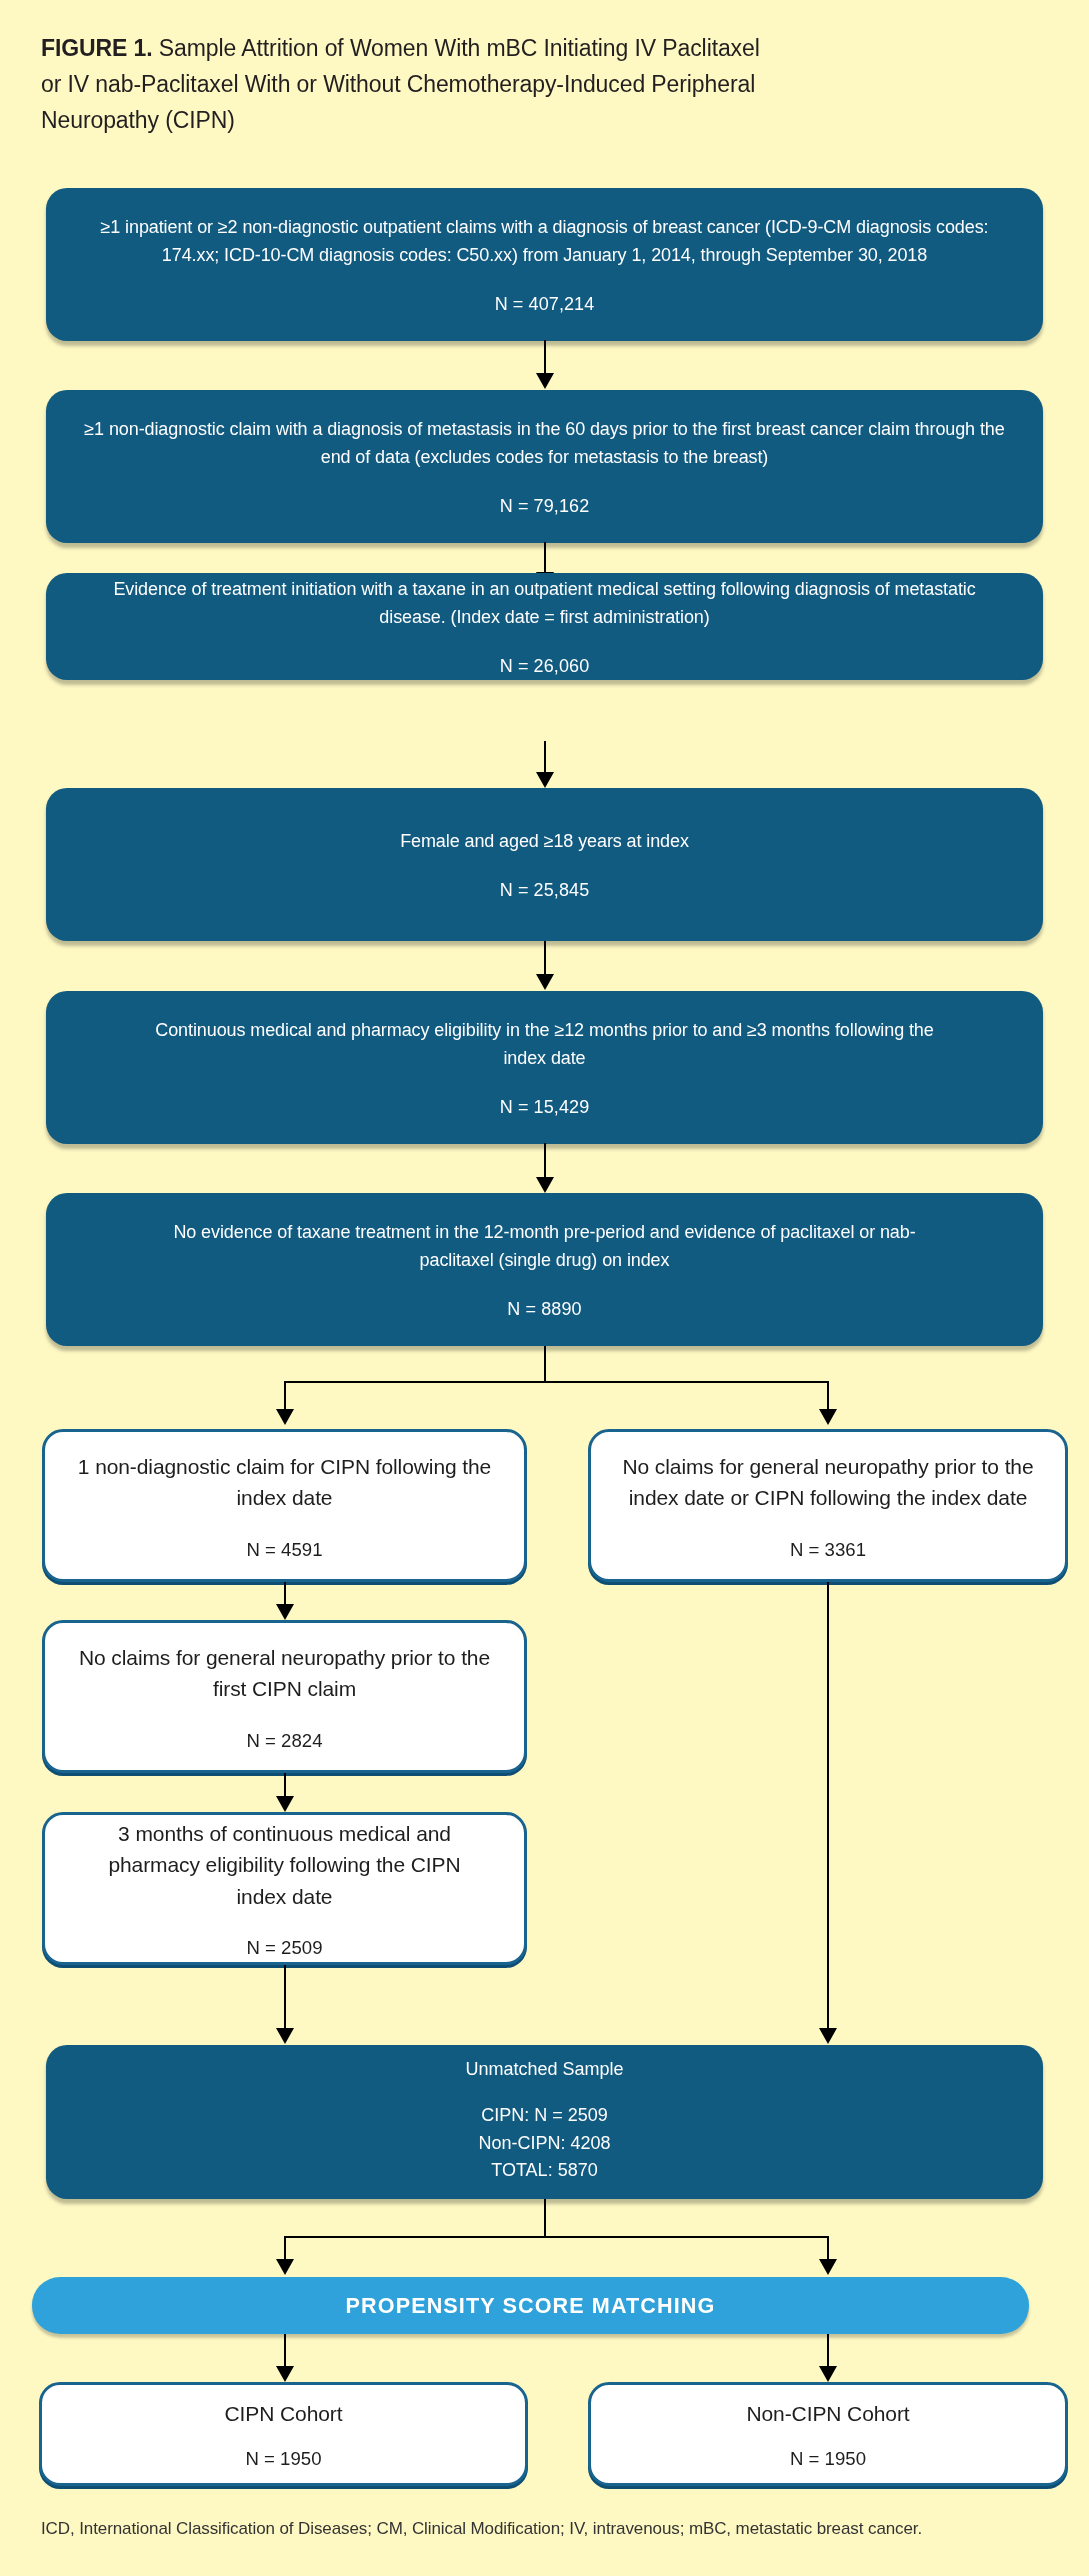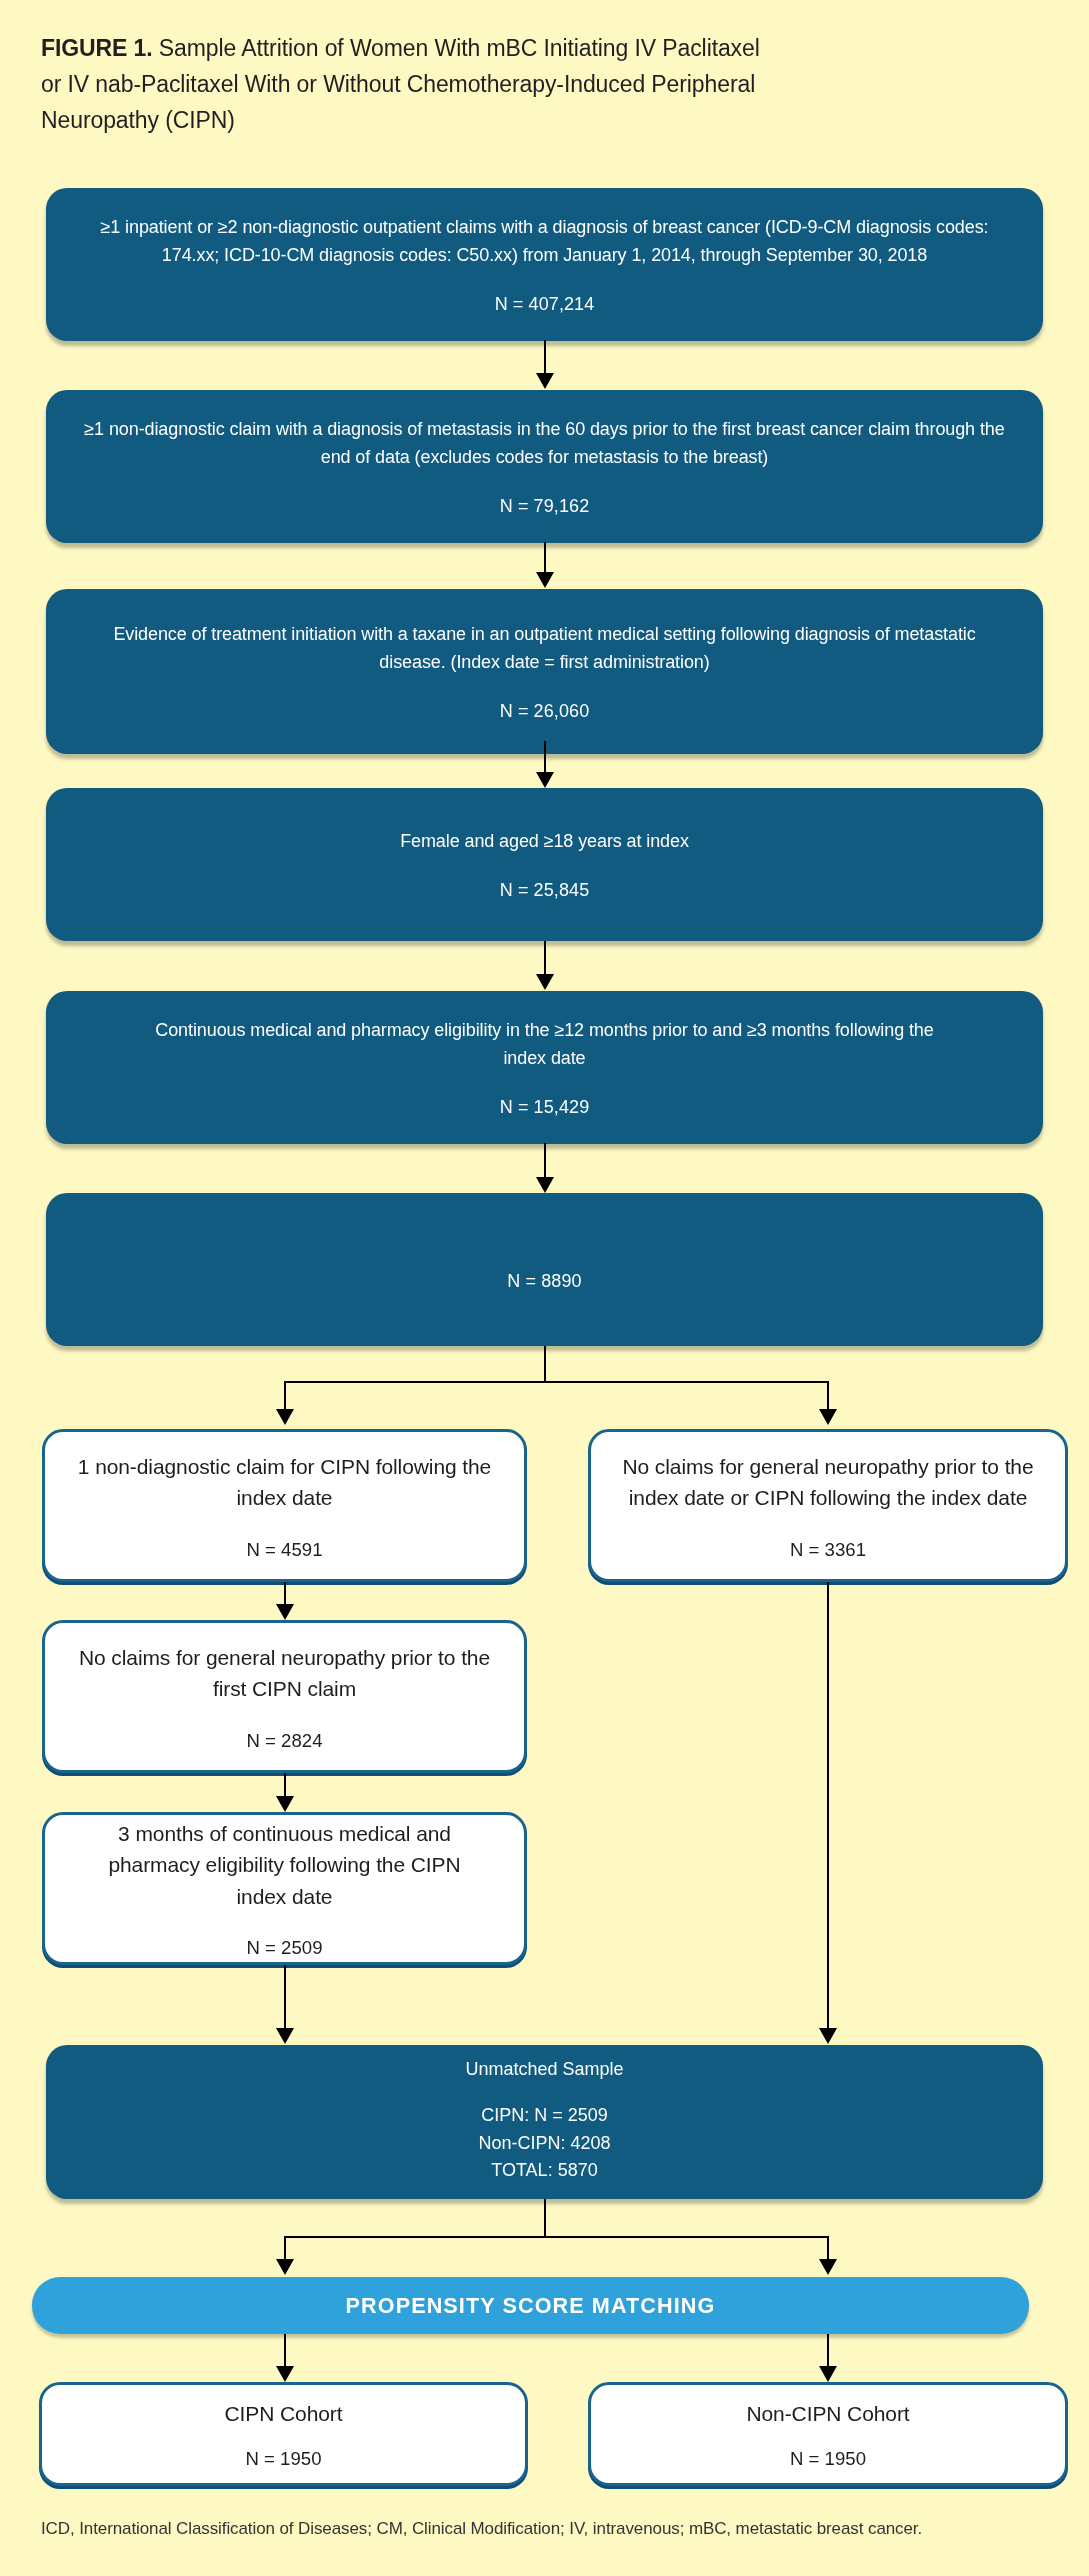--- a/index.html
+++ b/index.html
@@ -90,21 +90,21 @@
   <div class="ah" style="left:545px;top:373px"></div>
 
   <div class="box dark" style="left:46px;top:390px;width:997px;height:153px">
     <p class="txt" style="max-width:942px">≥1 non-diagnostic claim with a diagnosis of metastasis in the 60 days prior to the first breast cancer claim through the end of data (excludes codes for metastasis to the breast)</p>
     <p class="nval">N = 79,162</p>
   </div>
 
   <div class="vl" style="left:545px;top:542px;height:30px"></div>
   <div class="ah" style="left:545px;top:572px"></div>
 
-  <div class="box dark" style="left:46px;top:589px;width:997px;height:165px">
+  <div class="box dark" style="left:46px;top:573px;width:997px;height:107px">
     <p class="txt" style="max-width:879px">Evidence of treatment initiation with a taxane in an outpatient medical setting following diagnosis of metastatic disease. (Index date = first administration)</p>
     <p class="nval">N = 26,060</p>
   </div>
 
   <div class="vl" style="left:545px;top:741px;height:31px"></div>
   <div class="ah" style="left:545px;top:772px"></div>
 
   <div class="box dark" style="left:46px;top:788px;width:997px;height:153px">
     <p class="txt">Female and aged ≥18 years at index</p>
     <p class="nval">N = 25,845</p>
@@ -115,20 +115,21 @@
 
   <div class="box dark" style="left:46px;top:991px;width:997px;height:153px">
     <p class="txt" style="max-width:790px">Continuous medical and pharmacy eligibility in the ≥12 months prior to and ≥3 months following the index date</p>
     <p class="nval">N = 15,429</p>
   </div>
 
   <div class="vl" style="left:545px;top:1143px;height:34px"></div>
   <div class="ah" style="left:545px;top:1177px"></div>
 
   <div class="box dark" style="left:46px;top:1193px;width:997px;height:153px">
+    <p class="txt" style="max-width:760px">No evidence of taxane treatment in the 12-month pre-period and evidence of paclitaxel or nab-paclitaxel (single drug) on index</p>
     <p class="nval">N = 8890</p>
   </div>
 
   <div class="vl" style="left:545px;top:1346px;height:37px"></div>
   <div class="hl" style="left:285px;top:1381px;width:544px"></div>
   <div class="vl" style="left:285px;top:1381px;height:30px"></div>
   <div class="ah" style="left:285px;top:1409px"></div>
   <div class="vl" style="left:828px;top:1381px;height:30px"></div>
   <div class="ah" style="left:828px;top:1409px"></div>
 

